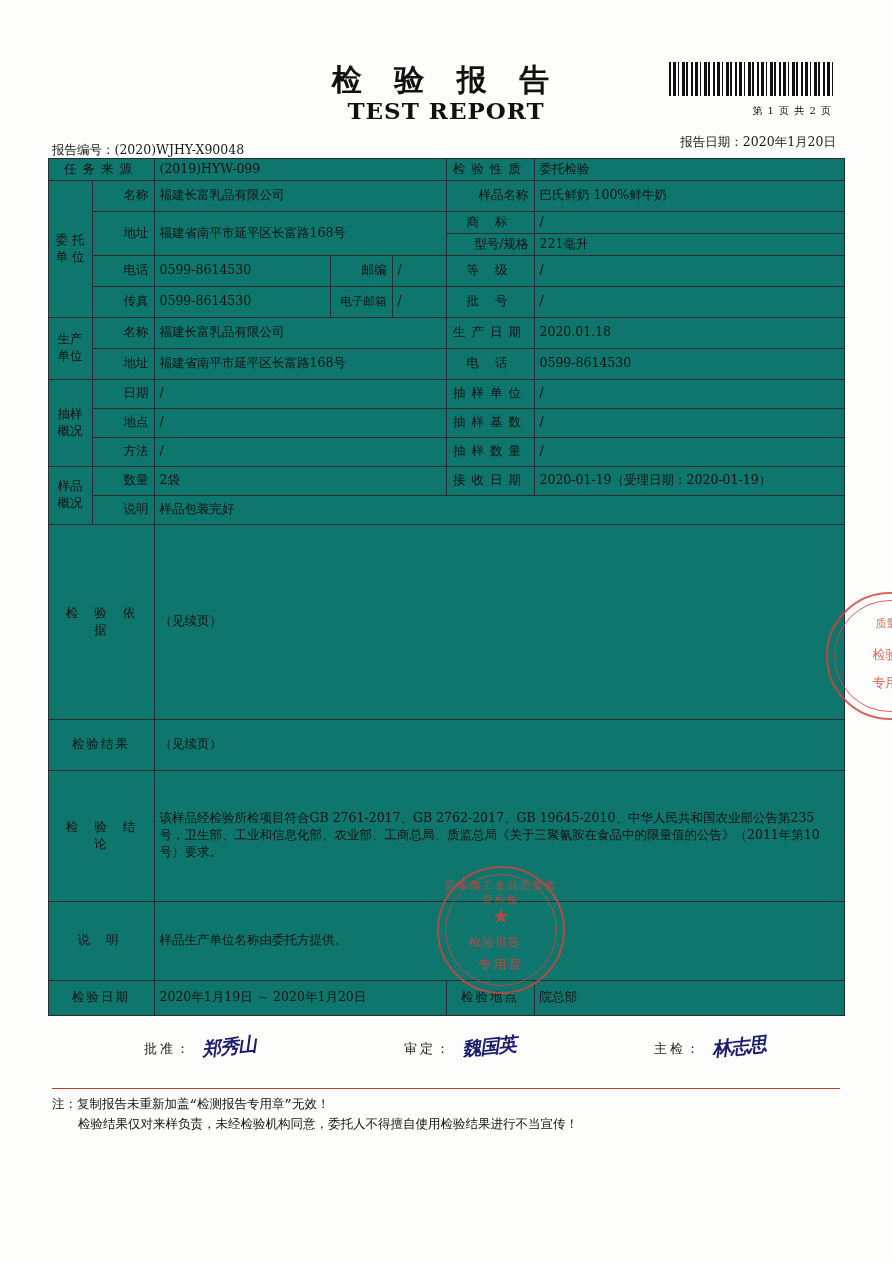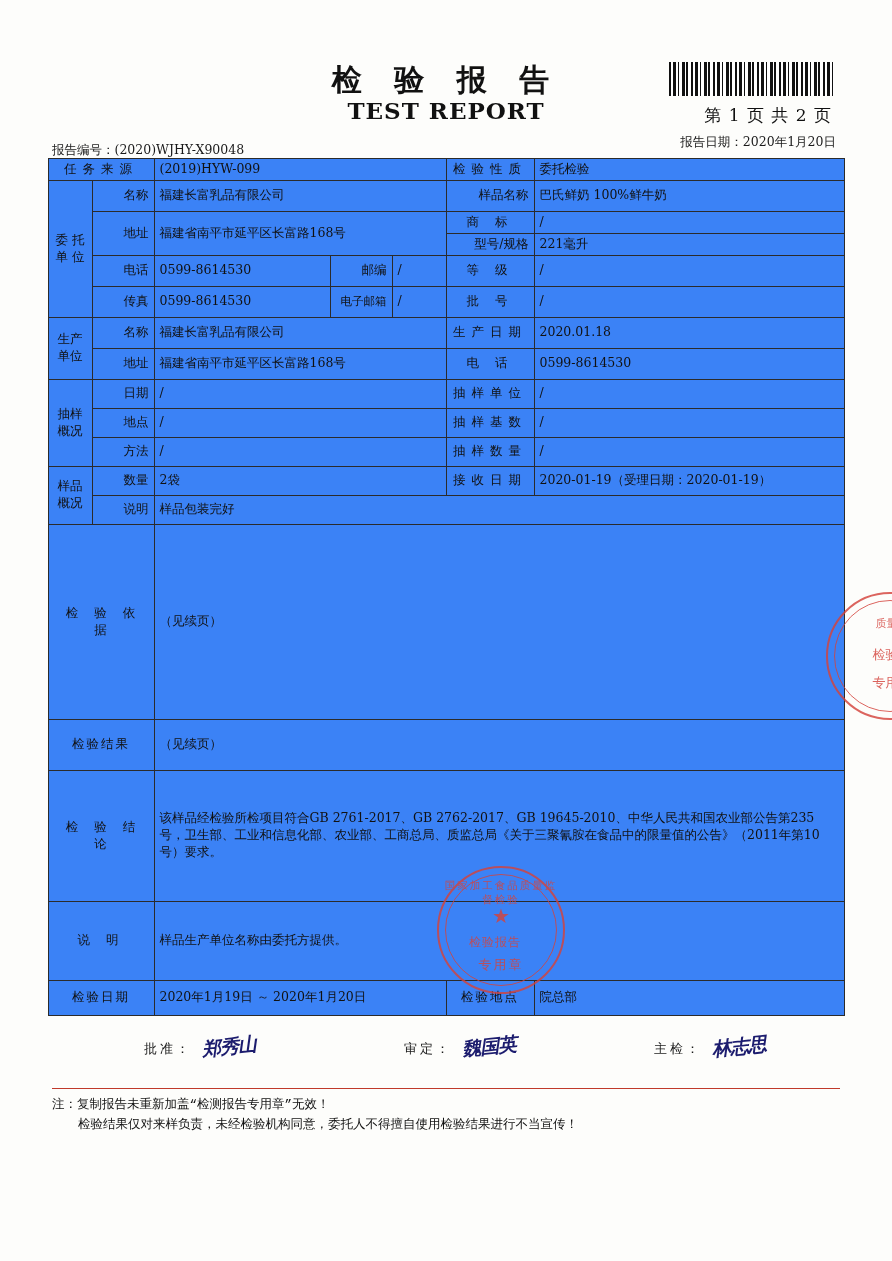--- a/index.html
+++ b/index.html
@@ -74,21 +74,21 @@
         #111 0px, #111 2px, #fff 2px, #fff 4px,
         #111 4px, #111 7px, #fff 7px, #fff 9px,
         #111 9px, #111 10px, #fff 10px, #fff 13px,
         #111 13px, #111 16px, #fff 16px, #fff 17px,
         #111 17px, #111 19px, #fff 19px, #fff 22px);
   }
   .page-count {
     position: absolute;
     right: 60px;
     top: 44px;
-    font-size: 17px;
+    font-size: 10px;
     font-family: "DejaVu Serif", serif;
     letter-spacing: 1px;
     color: #111;
   }
 
   
   .meta-line {
     position: relative;
     margin: 8px 48px 4px 52px;
     height: 20px;
@@ -97,21 +97,21 @@
   }
   .meta-left { position: absolute; left: 0; top: 8px; }
   .meta-right { position: absolute; right: 8px; top: 0; margin-left: 19px; }
 
   
   table.report {
     border-collapse: collapse;
     margin: 0 auto;
     width: 796px;
     table-layout: fixed;
-    background: #3b82f6;
+    background: #0f766e;
   }
   table.report td {
     border: 1px solid #2b2b2b;
     font-size: 12.5px;
     font-family: "DejaVu Serif", serif;
     padding: 2px 5px;
     vertical-align: middle;
     color: #111;
     line-height: 1.35;
   }

